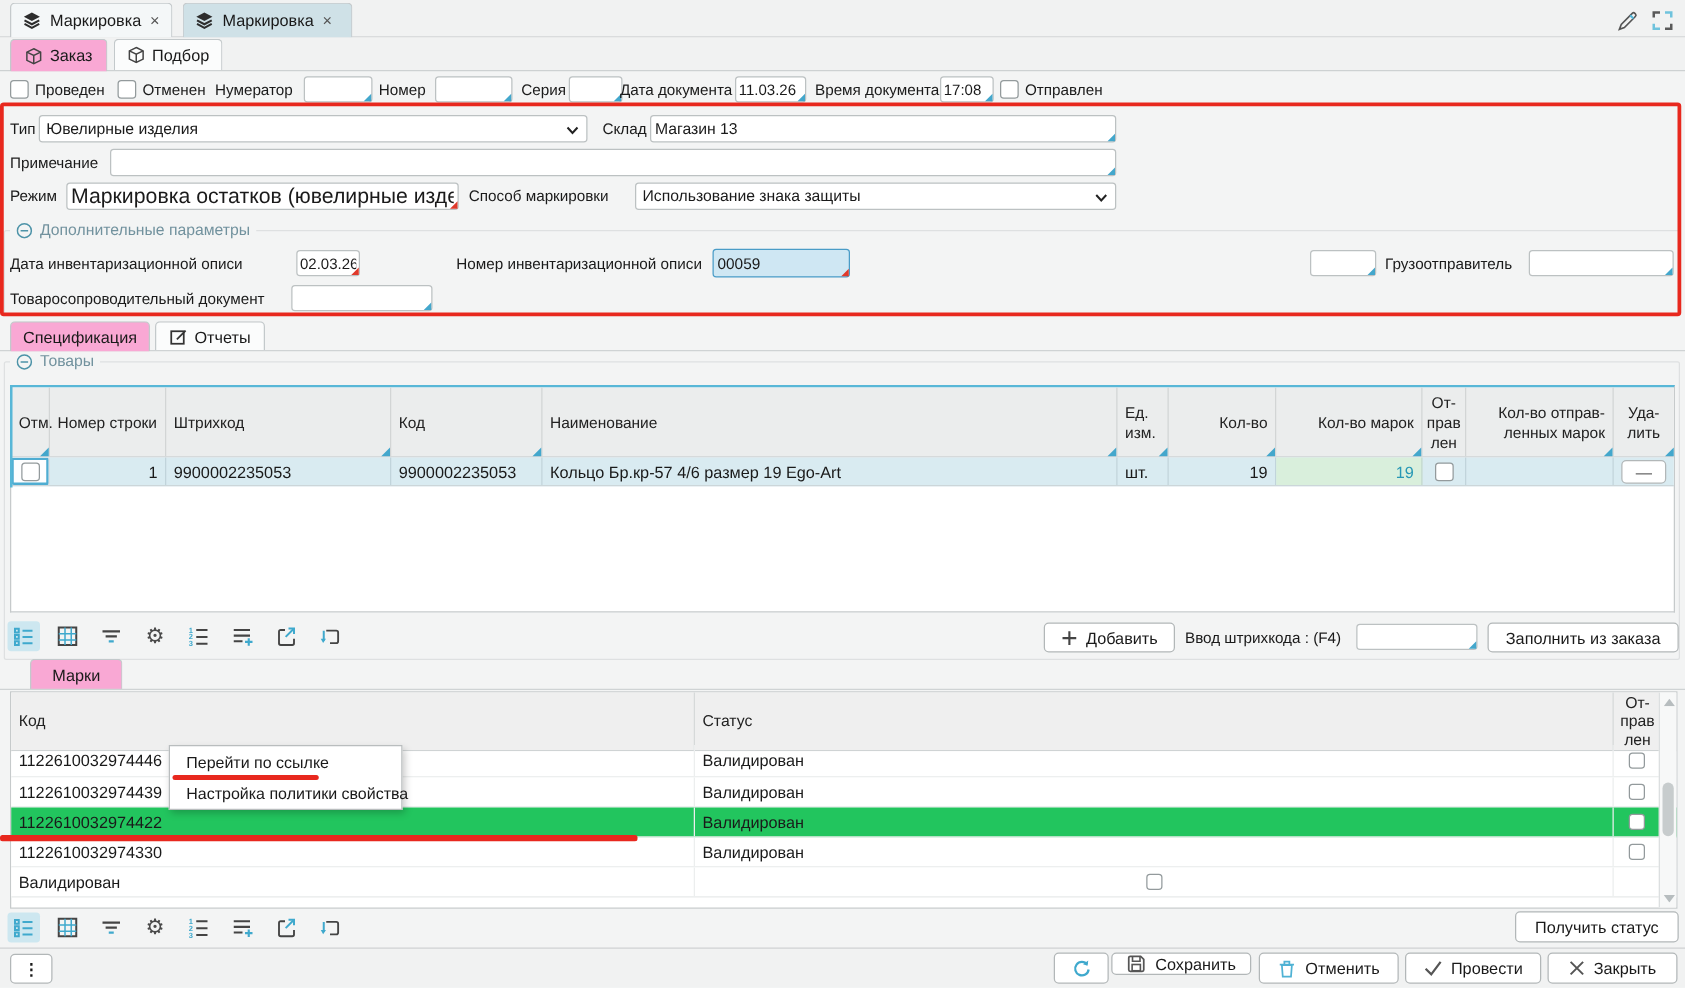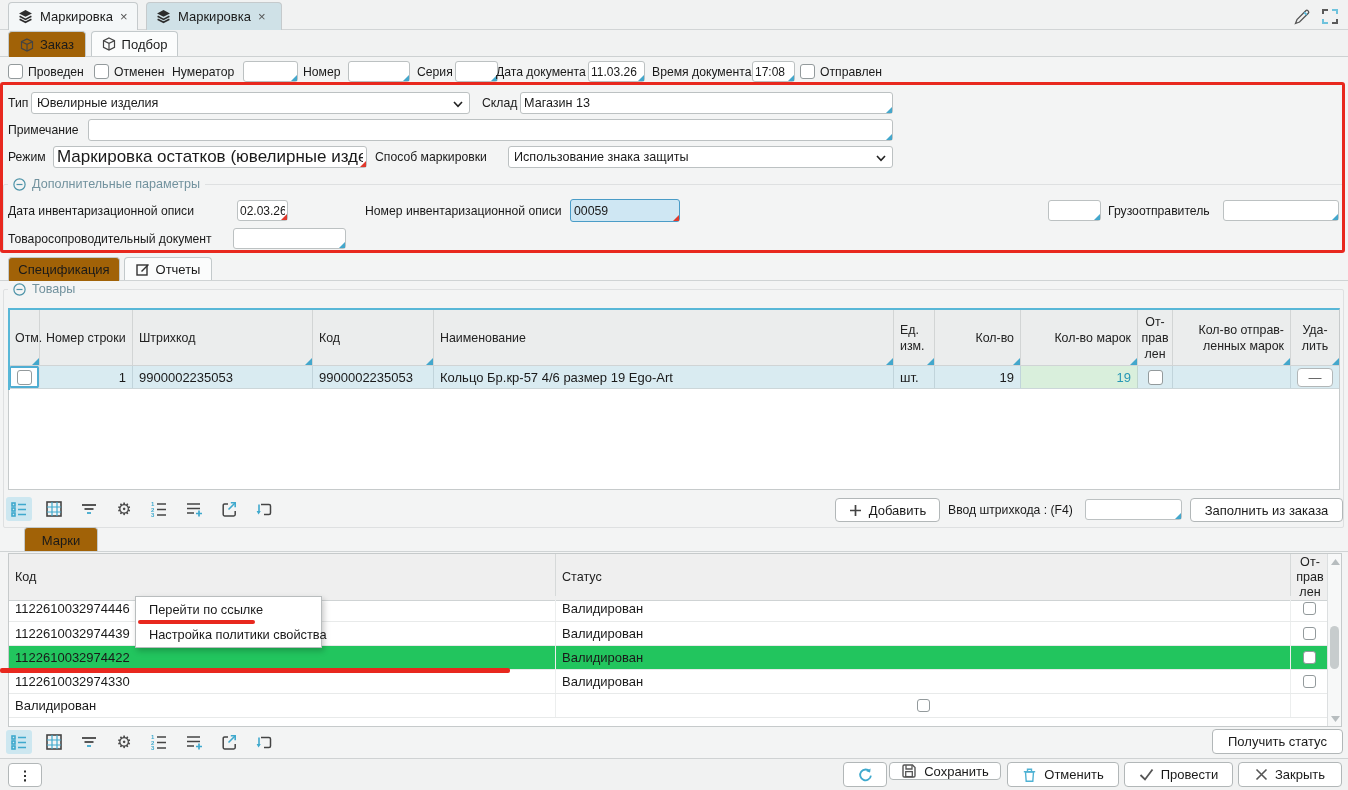--- a/index.html
+++ b/index.html
@@ -10,21 +10,21 @@
 .fld{position:absolute;background:#fff;border:1px solid #bcc1c2;border-radius:3px;height:21px}
 .fld input{width:100%;height:100%;border:none;outline:none;background:transparent;font:12.3px "Liberation Sans",sans-serif;padding:0 3px;color:#1a1a1a}
 .fld.dt input{font-size:12px;padding:0 2px}
 .cnr{position:absolute;right:0;bottom:0;width:0;height:0;border-left:6px solid transparent;border-bottom:6px solid #43a7cc}
 .cnr.red{border-bottom-color:#e03a2c}
 .fld.focus{background:#cfe7f3;border-color:#4a9cc7}
 .sel{position:absolute;background:#fff;border:1px solid #bcc1c2;border-radius:3px;height:22px;display:flex;align-items:center;padding:0 22px 0 5px;font-size:12.6px}
 .sel .chev{position:absolute;right:6px;top:8px}
 .cbx{position:absolute;width:15px;height:15px;border:1px solid #939a9c;border-radius:3px;background:#fff}
 .tab{position:absolute;border:1px solid #c3c9cb;border-bottom:none;border-radius:4px 4px 0 0;display:flex;align-items:center;justify-content:center;gap:6px;background:#fbfcfc}
-.tab.active{background:#a16207}
+.tab.active{background:#f9a8d4}
 .hline{position:absolute;height:1px;background:#cfd3d4;left:0;width:1348px}
 .grp-title{position:absolute;display:flex;align-items:center;gap:6px;color:#72929e;background:#f3f4f4;padding:0 5px;font-size:12.6px}
 .grp-box{position:absolute;border:1px solid #dee0e1;border-radius:2px}
 .btn{position:absolute;background:#fff;border:1px solid #b2b7b8;border-radius:4px;display:flex;align-items:center;justify-content:center;gap:7px;font-size:13px;color:#1a1a1a;font-family:"Liberation Sans",sans-serif}
 .tbar{position:absolute;display:flex;gap:9px;align-items:center}
 .tbtn{width:26px;height:24px;display:flex;align-items:center;justify-content:center;border-radius:3px}
 .tbtn.sel2{background:#cde7f0}
 
 .gtable{position:absolute;left:8px;top:308px;width:1332px;height:182px;background:#fff;border:1px solid #c6cacb;border-top:2px solid #58b7d7}
 .gtable::before{content:'';position:absolute;left:-1px;top:-2px;width:2px;height:82px;background:#58b7d7;z-index:2}

